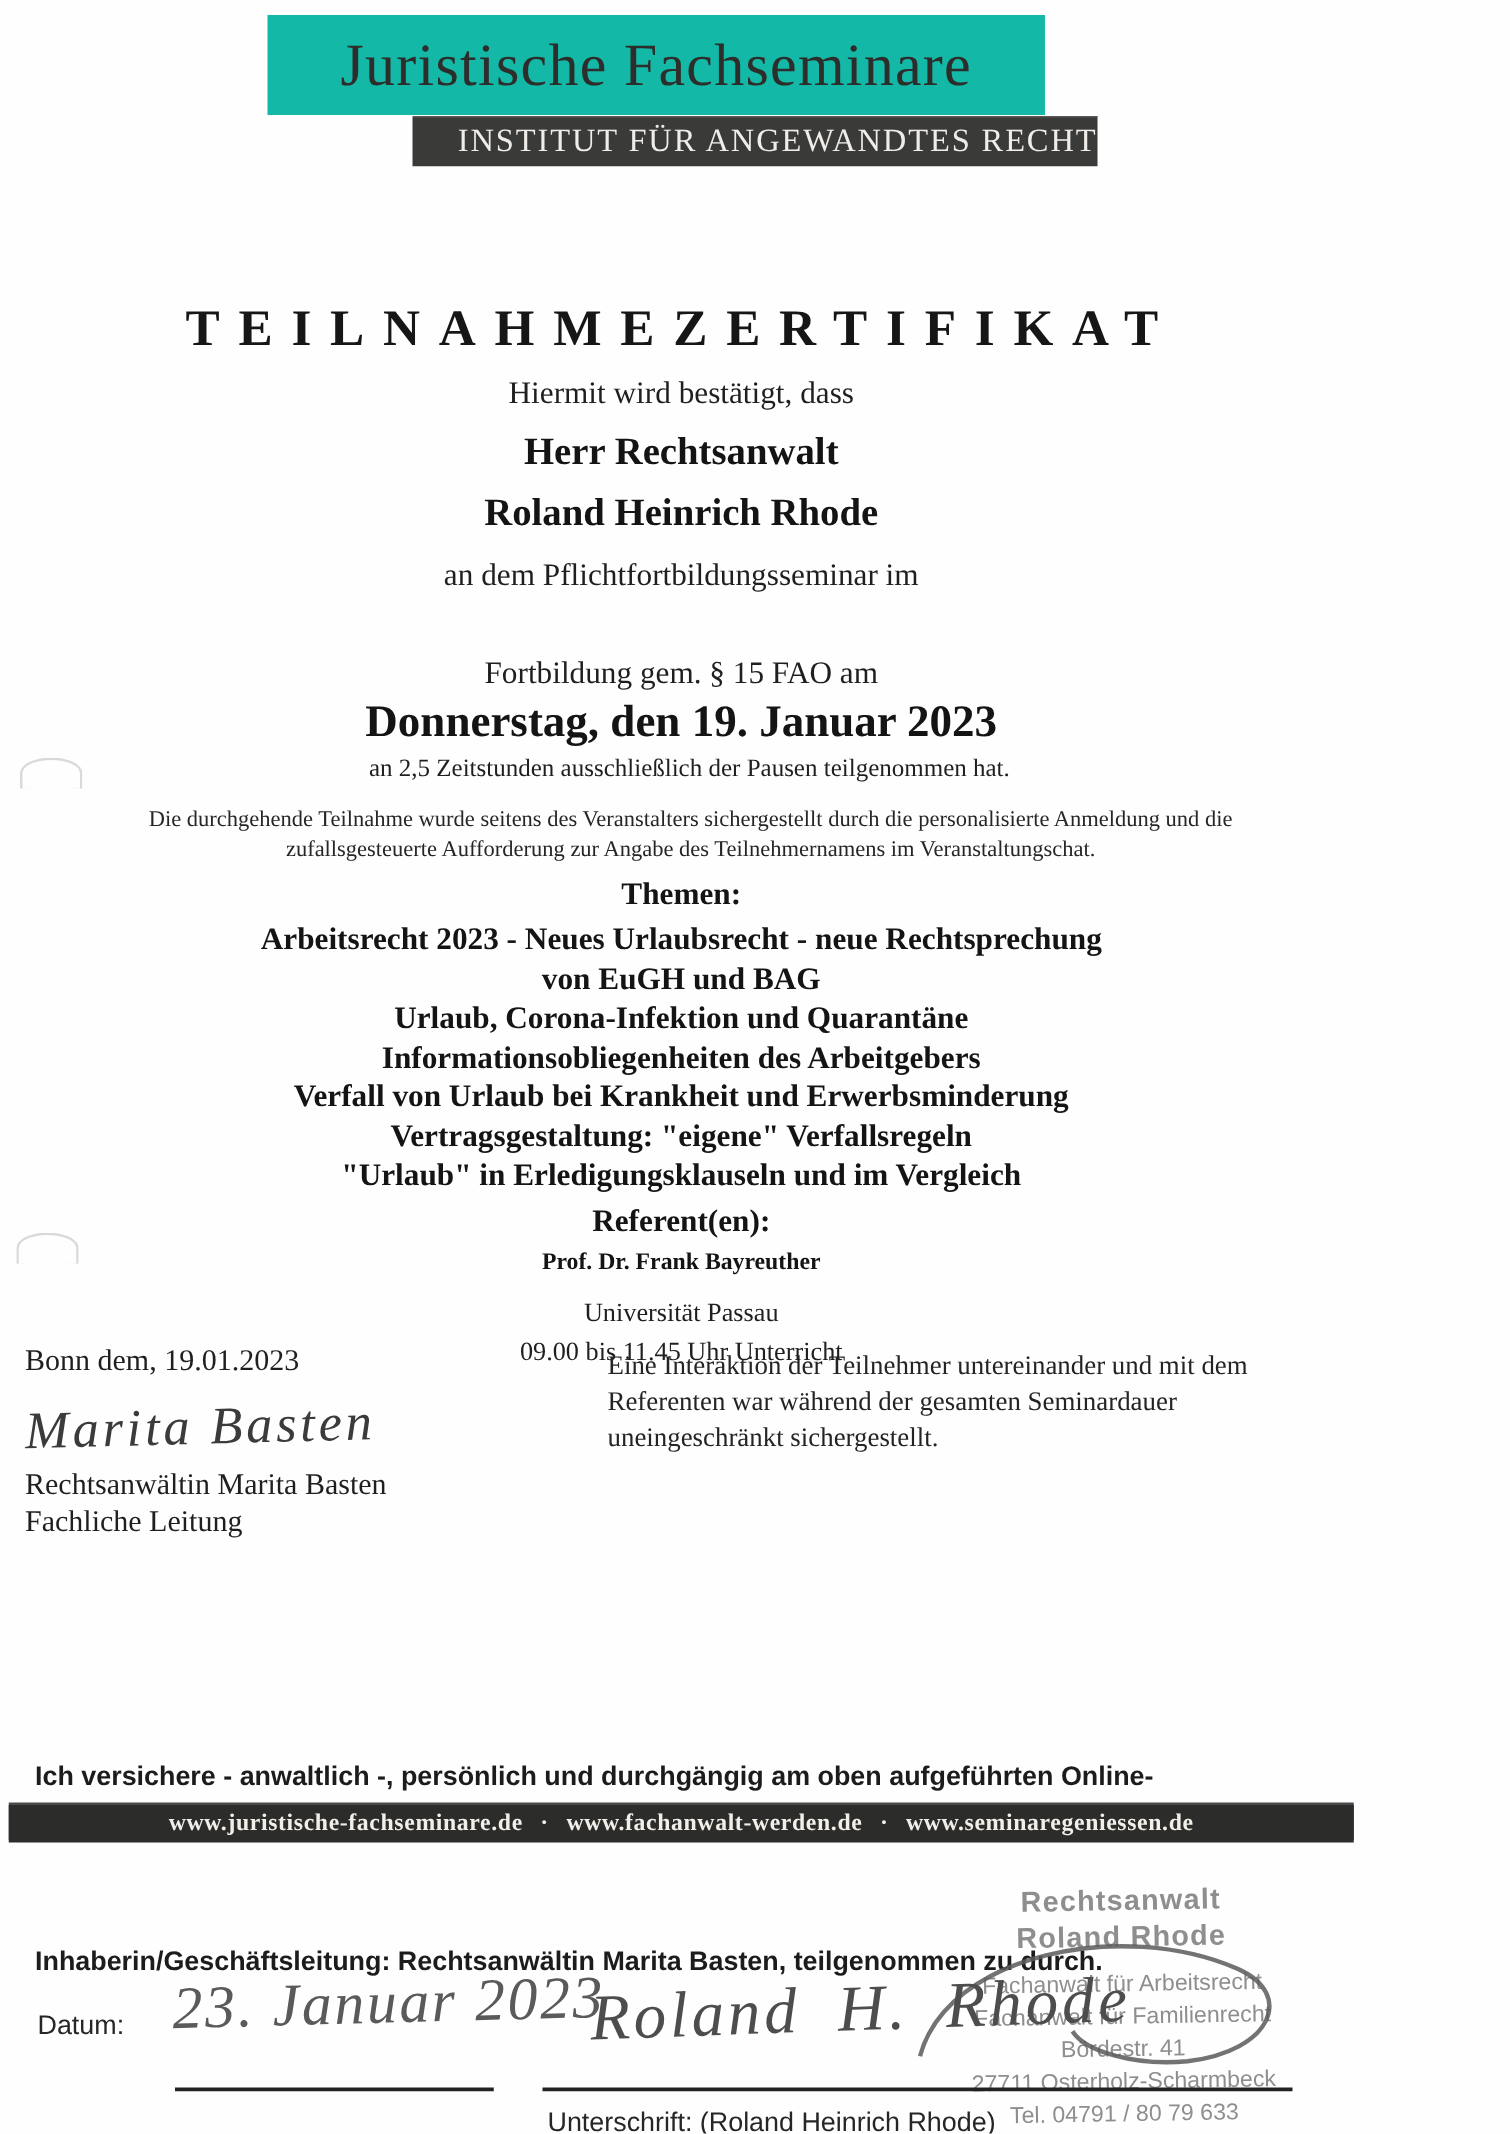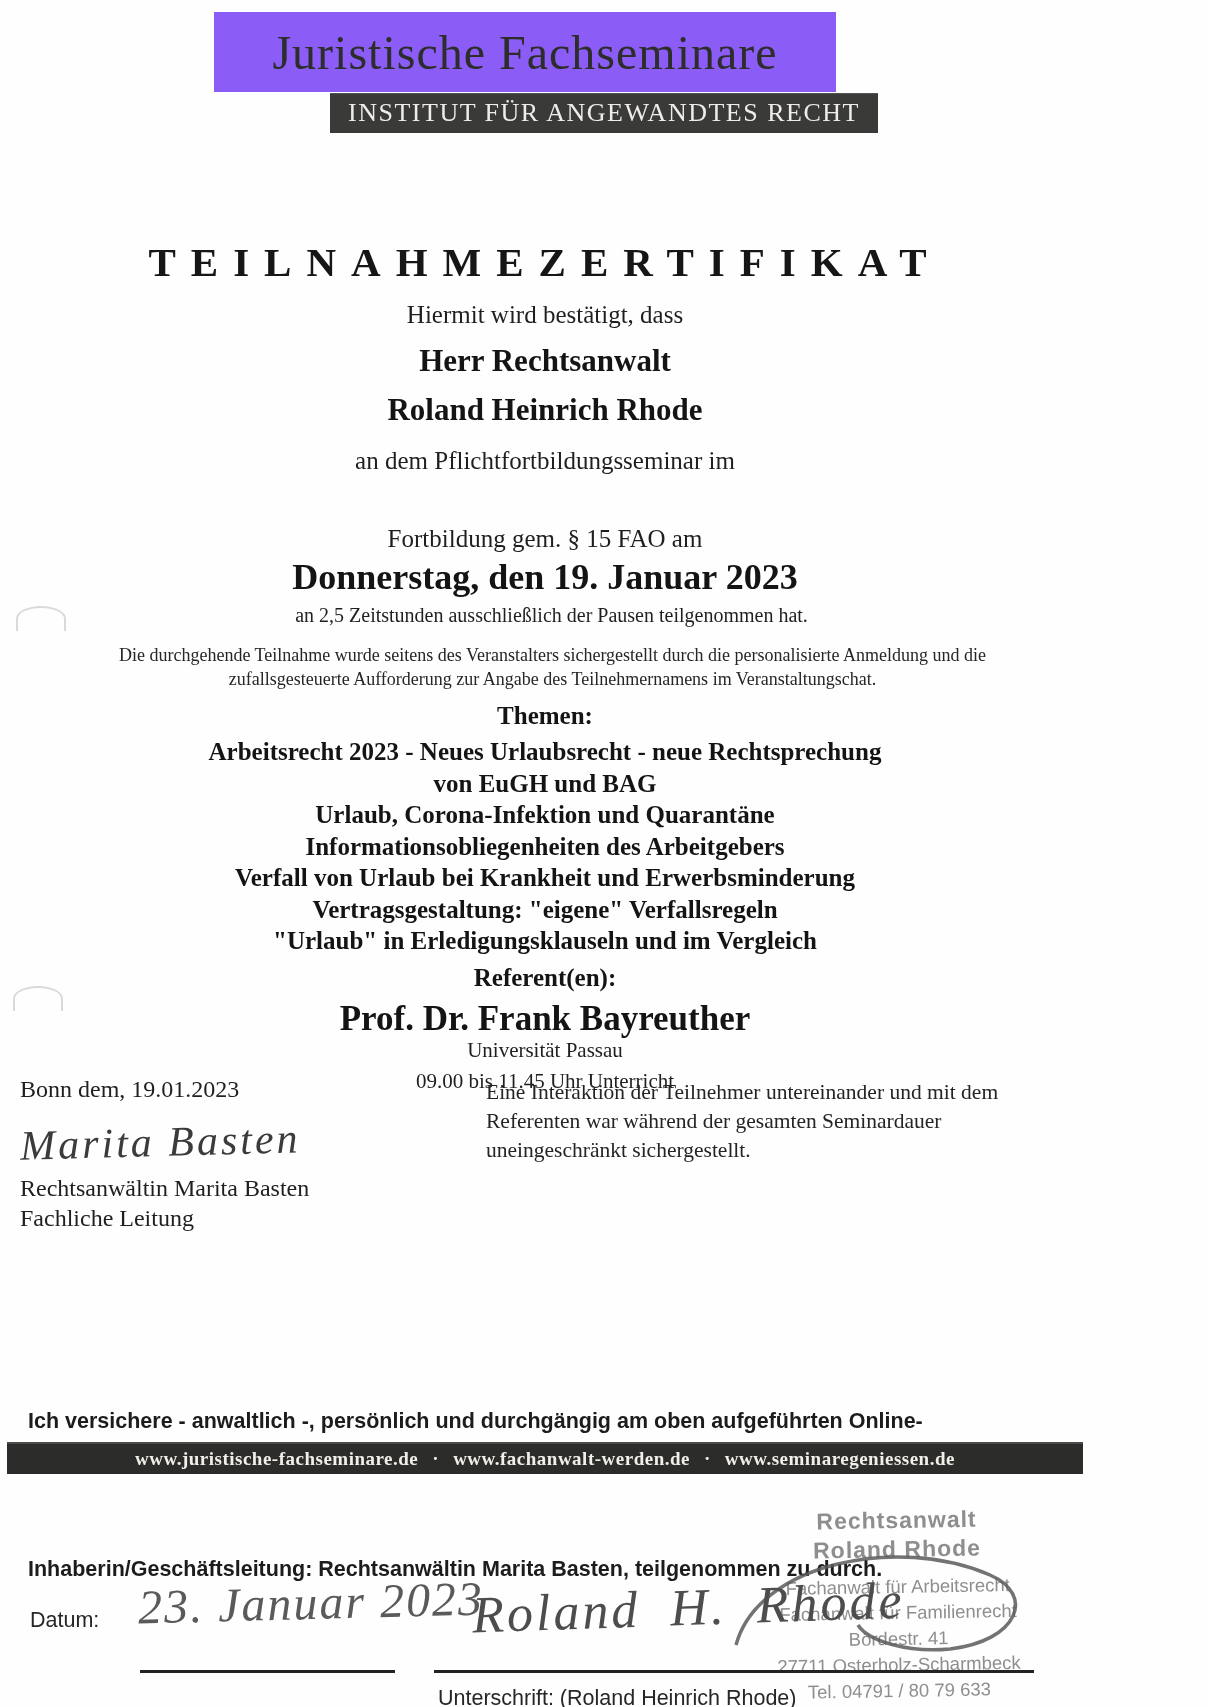--- a/index.html
+++ b/index.html
@@ -3,29 +3,29 @@
 <meta charset="utf-8">
 <style>
   html,body{margin:0;padding:0;background:#ffffff;}
   .page{
     position:relative;width:1208px;height:1707px;background:#fefefe;
     overflow:hidden;font-family:"Liberation Serif",serif;color:#1f1f1f;
   }
   
   .brand-box{
     position:absolute;left:214px;top:12px;width:622px;height:80px;
-    background:#8b5cf6;display:flex;align-items:center;justify-content:center;
+    background:#14b8a6;display:flex;align-items:center;justify-content:center;
   }
   .brand-text{
     font-family:"Liberation Serif",serif;font-size:48px;color:#2d2d2b;
     letter-spacing:1px;white-space:nowrap;
   }
   .institute-bar{
     position:absolute;left:330px;top:93px;width:548px;height:40px;
-    background:#3a3a38;display:flex;align-items:center;justify-content:center;
+    background:#3a3a38;display:flex;align-items:center;justify-content:flex-end;
     box-shadow:0 1px 0 #555 inset;
   }
   .institute-text{
     font-family:"Liberation Serif",serif;font-size:26px;color:#f0ede8;
     letter-spacing:1.5px;white-space:nowrap;
   }
   
   .cert-col{position:absolute;left:0;top:0;width:1090px;height:100%;text-align:center;margin-top:35px;}
   .cert-col .abs{position:absolute;left:0;right:0;}
   .cert-title{top:203px;font-size:41px;font-weight:700;letter-spacing:15px;color:#161616;white-space:nowrap;}
@@ -38,21 +38,21 @@
   .seminar-date{top:521px;font-size:36px;font-weight:700;color:#141414;}
   .duration-line{top:569px;font-size:20px;padding-left:13px;}
   .attendance-note{
     position:absolute;left:85px;width:935px;top:608px;text-align:center;
     font-size:18px;line-height:24px;color:#262626;
   }
   .themes-label{top:667px;font-size:25px;font-weight:700;color:#141414;}
   .themes-list{position:absolute;left:0;right:0;top:701px;font-size:25px;font-weight:700;
     line-height:31.5px;color:#141414;}
   .referent-label{top:929px;font-size:25px;font-weight:700;color:#141414;}
-  .referent-name{top:964px;font-size:35px;font-weight:700;color:#141414;}
+  .referent-name{top:964px;font-size:19px;font-weight:700;color:#141414;}
   .referent-affiliation{top:1003px;font-size:21px;}
   .schedule-line{top:1034px;font-size:21px;}
   
   .place-date{position:absolute;left:20px;top:1076px;font-size:24px;}
   .sig-marita{
     position:absolute;left:20px;top:1118px;font-size:42px;font-style:italic;
     color:#3b3b3b;transform:rotate(-1.5deg);letter-spacing:3px;white-space:nowrap;
   }
   .signer-name{position:absolute;left:20px;top:1175px;font-size:24px;}
   .signer-role{position:absolute;left:20px;top:1205px;font-size:24px;}

